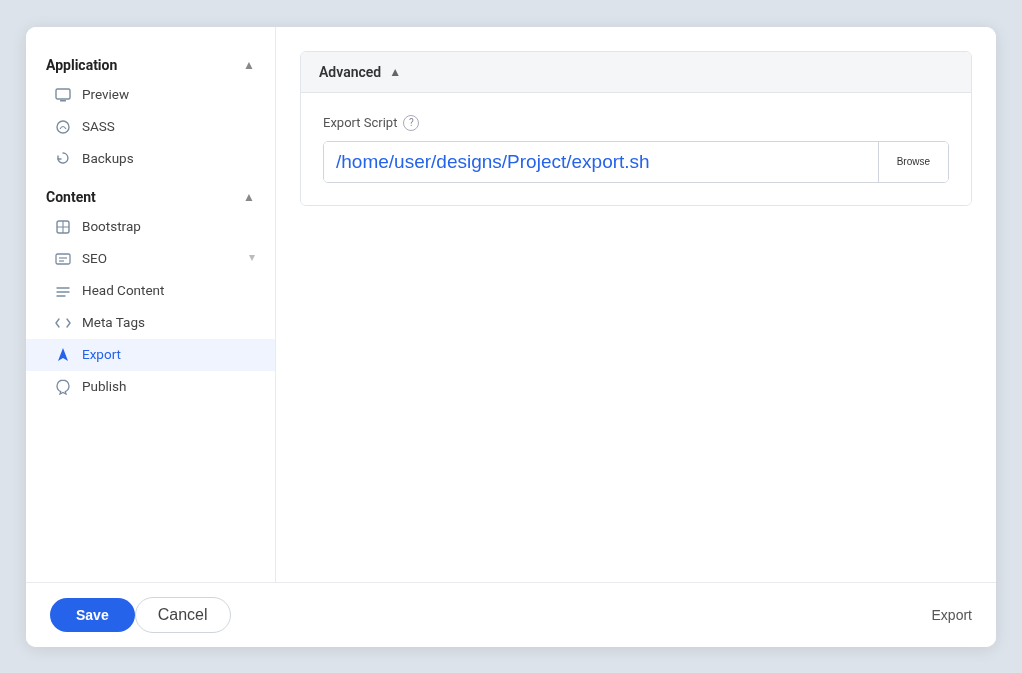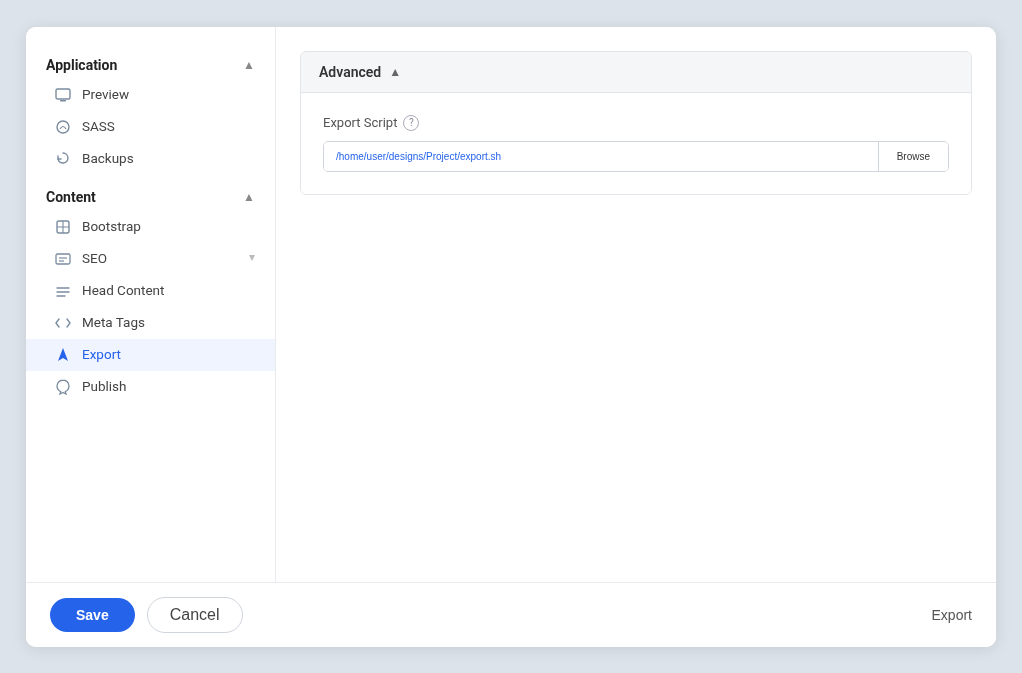--- a/index.html
+++ b/index.html
@@ -136,21 +136,21 @@
       display: flex;
       border: 1px solid #d0d5dd;
       border-radius: 5px;
       overflow: hidden;
     }
     .input-group input {
       flex: 1;
       border: none;
       outline: none;
       padding: 9px 12px;
-      font-size: 10px;
+      font-size: 19px;
       color: #2563eb;
       background: #fff;
     }
     .input-group .browse-btn {
       background: #fff;
       border: none;
       border-left: 1px solid #d0d5dd;
       padding: 9px 18px;
       font-size: 10px;
       color: #333;
@@ -159,21 +159,21 @@
     }
     
     .footer {
       display: flex;
       align-items: center;
       justify-content: space-between;
       padding: 14px 24px;
       border-top: 1px solid #e8eaed;
       background: #fff;
     }
-    .footer-left { display: flex; gap: 12px; align-items: center; }
+    .footer-left { display: flex; gap: 0; align-items: center; }
     .btn-save {
       background: #2563eb;
       color: #fff;
       border: none;
       border-radius: 20px;
       padding: 9px 26px;
       font-size: 14px;
       font-weight: 600;
       cursor: pointer;
     }

